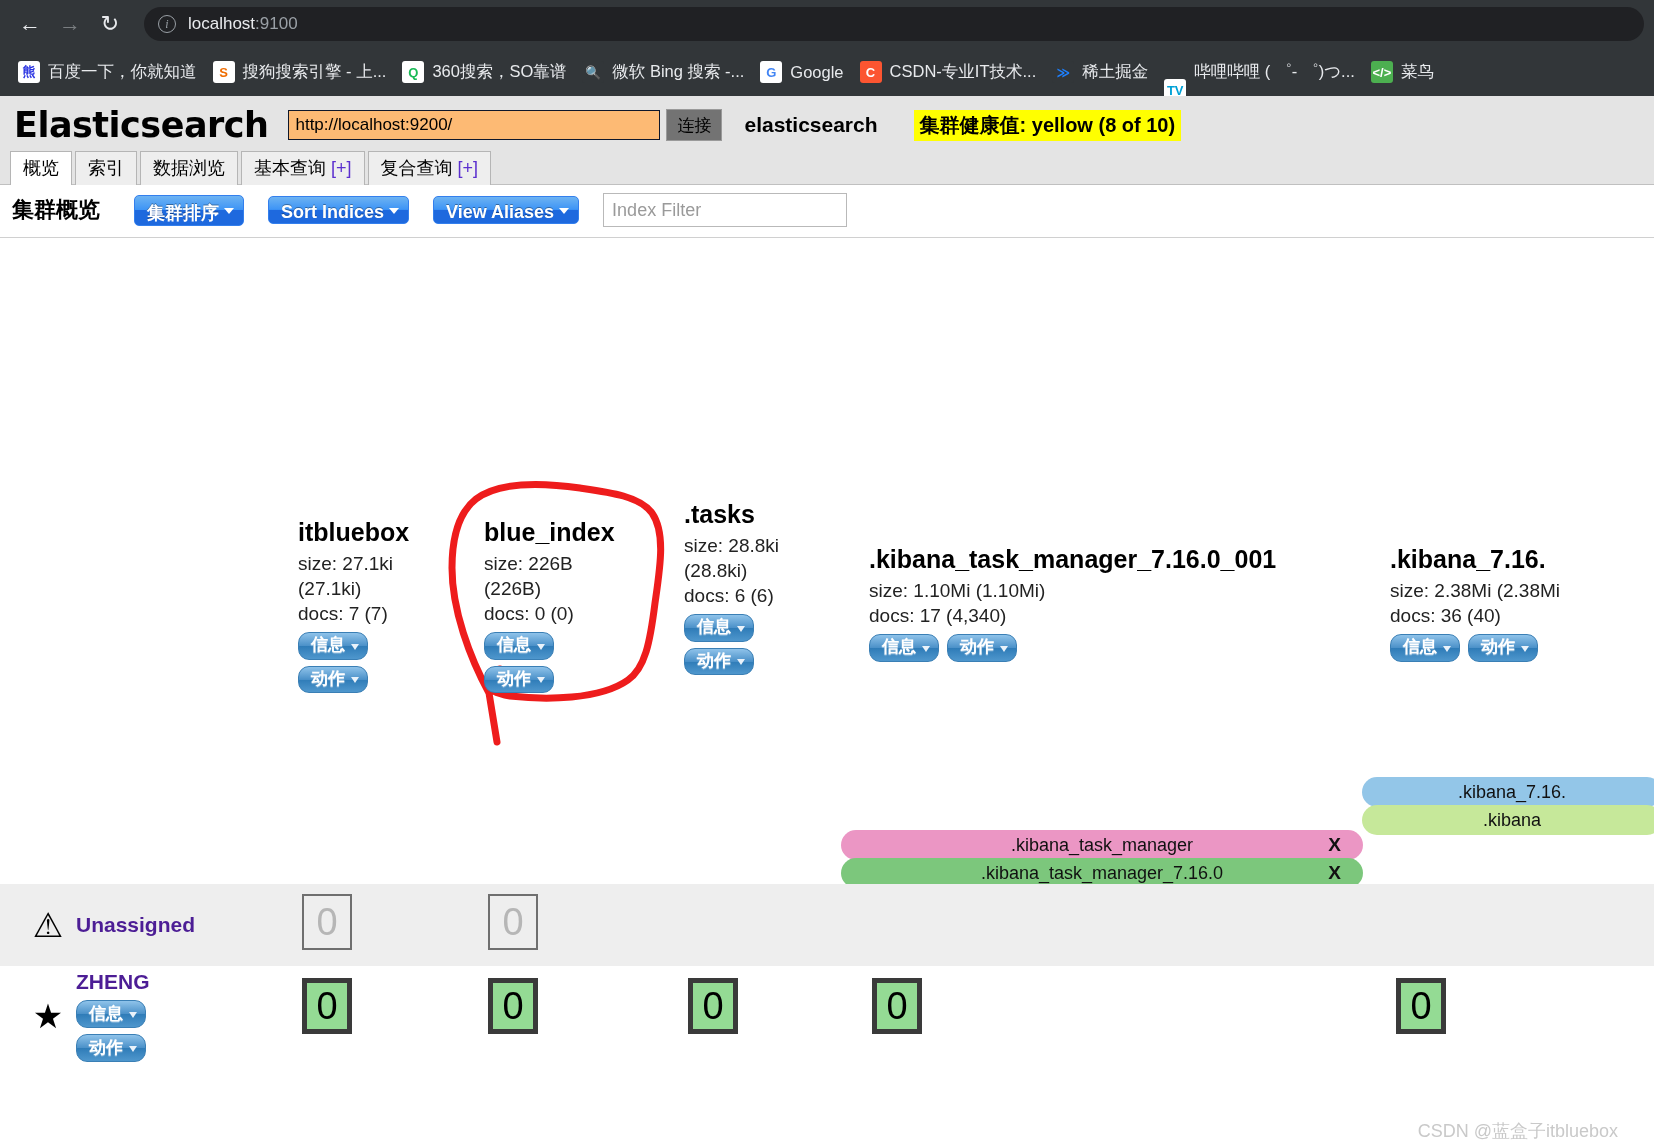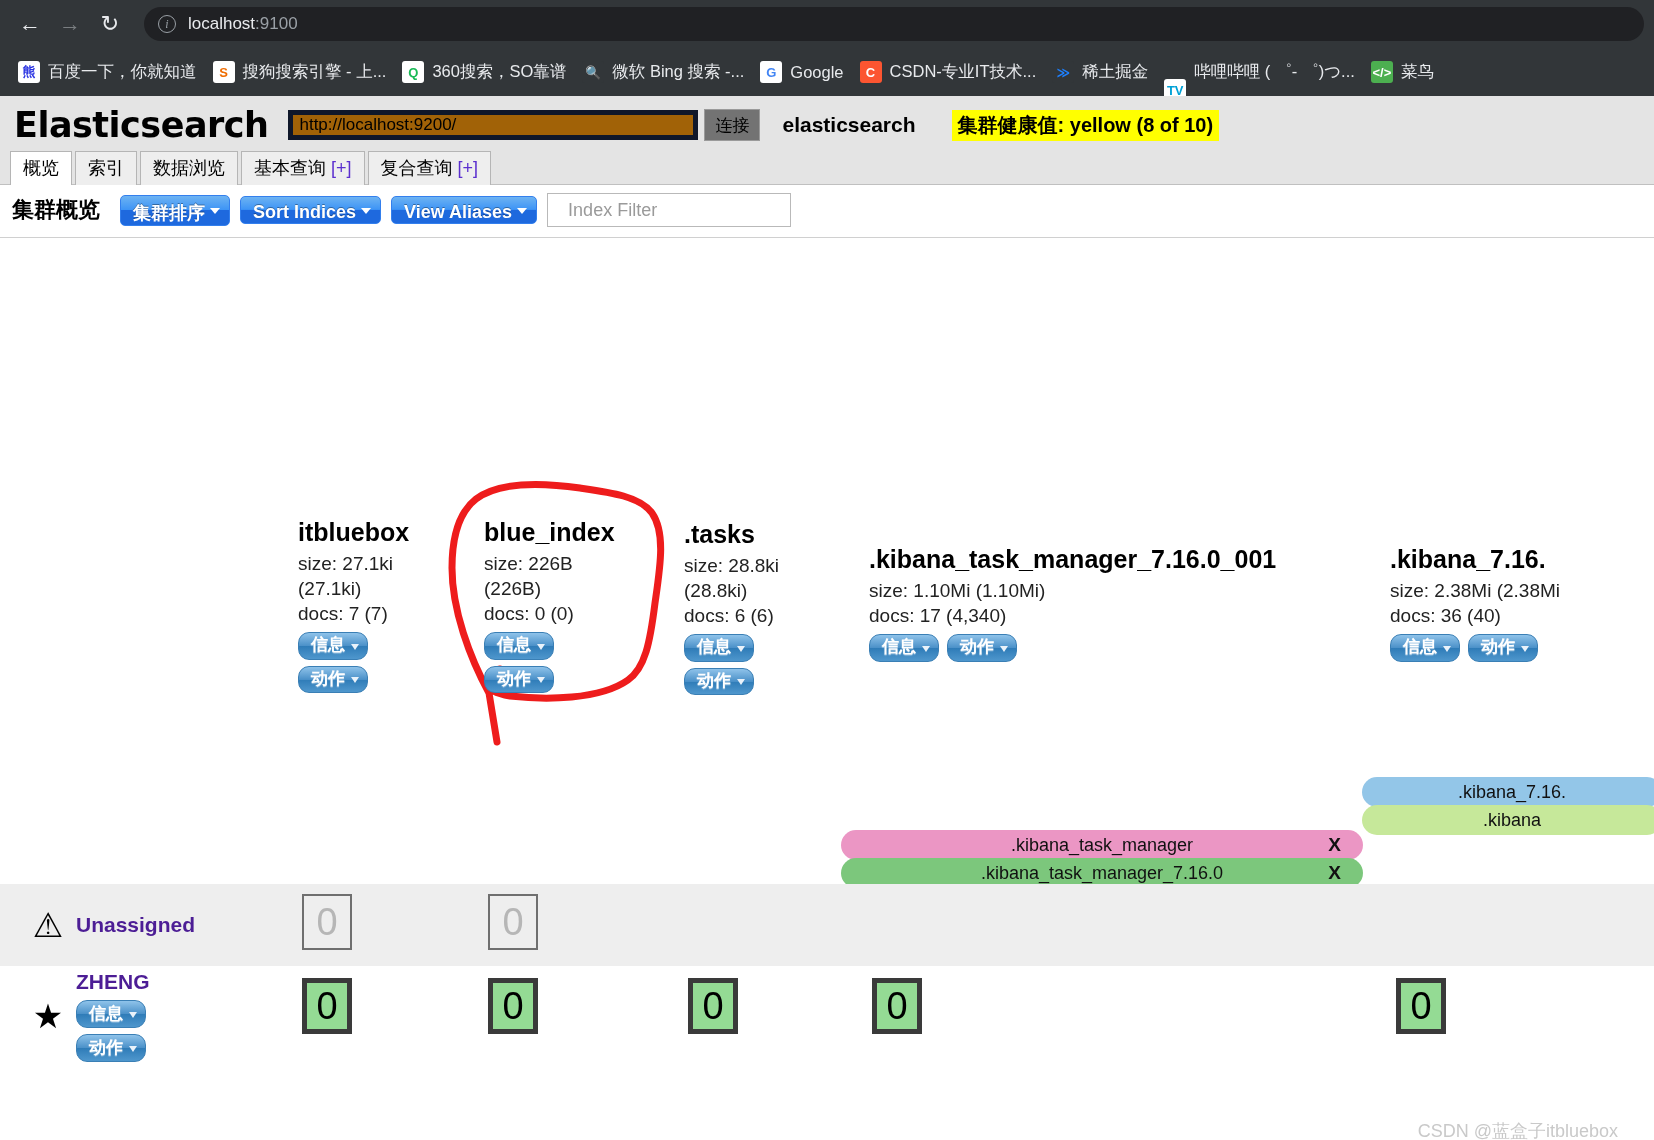--- a/index.html
+++ b/index.html
@@ -105,24 +105,24 @@
   }
   .brand {
     font-size: 35px;
     font-weight: bold;
     letter-spacing: -0.5px;
     color: #000;
     font-family: "DejaVu Sans", sans-serif;
     margin-right: 20px;
   }
   .urlbox {
-    width: 410px;
+    width: 372px;
     height: 30px;
-    border: 5px solid #0f172a;
-    background: #a16207;
+    border: 1px solid #0f172a;
+    background: #fdba74;
     font-size: 17px;
     padding: 2px 6px;
     font-family: "Liberation Sans", sans-serif;
   }
   .connect-btn {
     margin-left: 6px;
     height: 32px;
     min-width: 56px;
     background: #737373;
     border: 1px solid #9a9a9a;
@@ -162,21 +162,21 @@
     top: 1px;
   }
   .tab.active { background: #ffffff; }
   .tab .plus { color: #5b2fcf; }
 
   .toolbar {
     display: flex;
     align-items: center;
     padding: 8px 12px 10px 12px;
     background: #ffffff;
-    gap: 10px;
+    gap: 24px;
   }
   .toolbar-title {
     font-size: 22px;
     font-weight: bold;
     margin-right: 10px;
   }
   .btn-blue {
     background: linear-gradient(#6db3f2, #3d94f6 48%, #1e69de 49%, #1e69de);
     border: 1px solid #337fed;
     border-radius: 5px;
@@ -196,21 +196,21 @@
     margin-top: -2px;
     border-left: 5px solid transparent;
     border-right: 5px solid transparent;
     border-top: 6px solid #fff;
   }
   .index-filter {
     width: 244px;
     height: 34px;
     border: 1px solid #b9b9b9;
     font-size: 18px;
-    padding: 2px 20px;
+    padding: 2px 8px;
     color: #888;
     font-family: "Liberation Sans", sans-serif;
   }
   .index-filter::placeholder { color:#9a9a9a; }
 
   
   .body-area {
     position: relative;
     height: 920px;
     border-top: 1px solid #d0d0d0;
@@ -425,21 +425,21 @@
         <div><div class="pill">动作</div></div>
       </div>
       <div class="idx-card" style="left: 484px; top: 278px;">
         <div class="idx-name">blue_index</div>
         <div class="idx-meta">size: 226B</div>
         <div class="idx-meta">(226B)</div>
         <div class="idx-meta">docs: 0 (0)</div>
         <div><div class="pill">信息</div></div>
         <div><div class="pill">动作</div></div>
       </div>
-      <div class="idx-card" style="left: 684px; top: 280px;">
+      <div class="idx-card" style="left: 684px; top: 260px;">
         <div class="idx-name">.tasks</div>
         <div class="idx-meta">size: 28.8ki</div>
         <div class="idx-meta">(28.8ki)</div>
         <div class="idx-meta">docs: 6 (6)</div>
         <div><div class="pill">信息</div></div>
         <div><div class="pill">动作</div></div>
       </div>
       <div class="idx-card" style="left: 869px; top: 305px;">
         <div class="idx-name">.kibana_task_manager_7.16.0_001</div>
         <div class="idx-meta">size: 1.10Mi (1.10Mi)</div>

